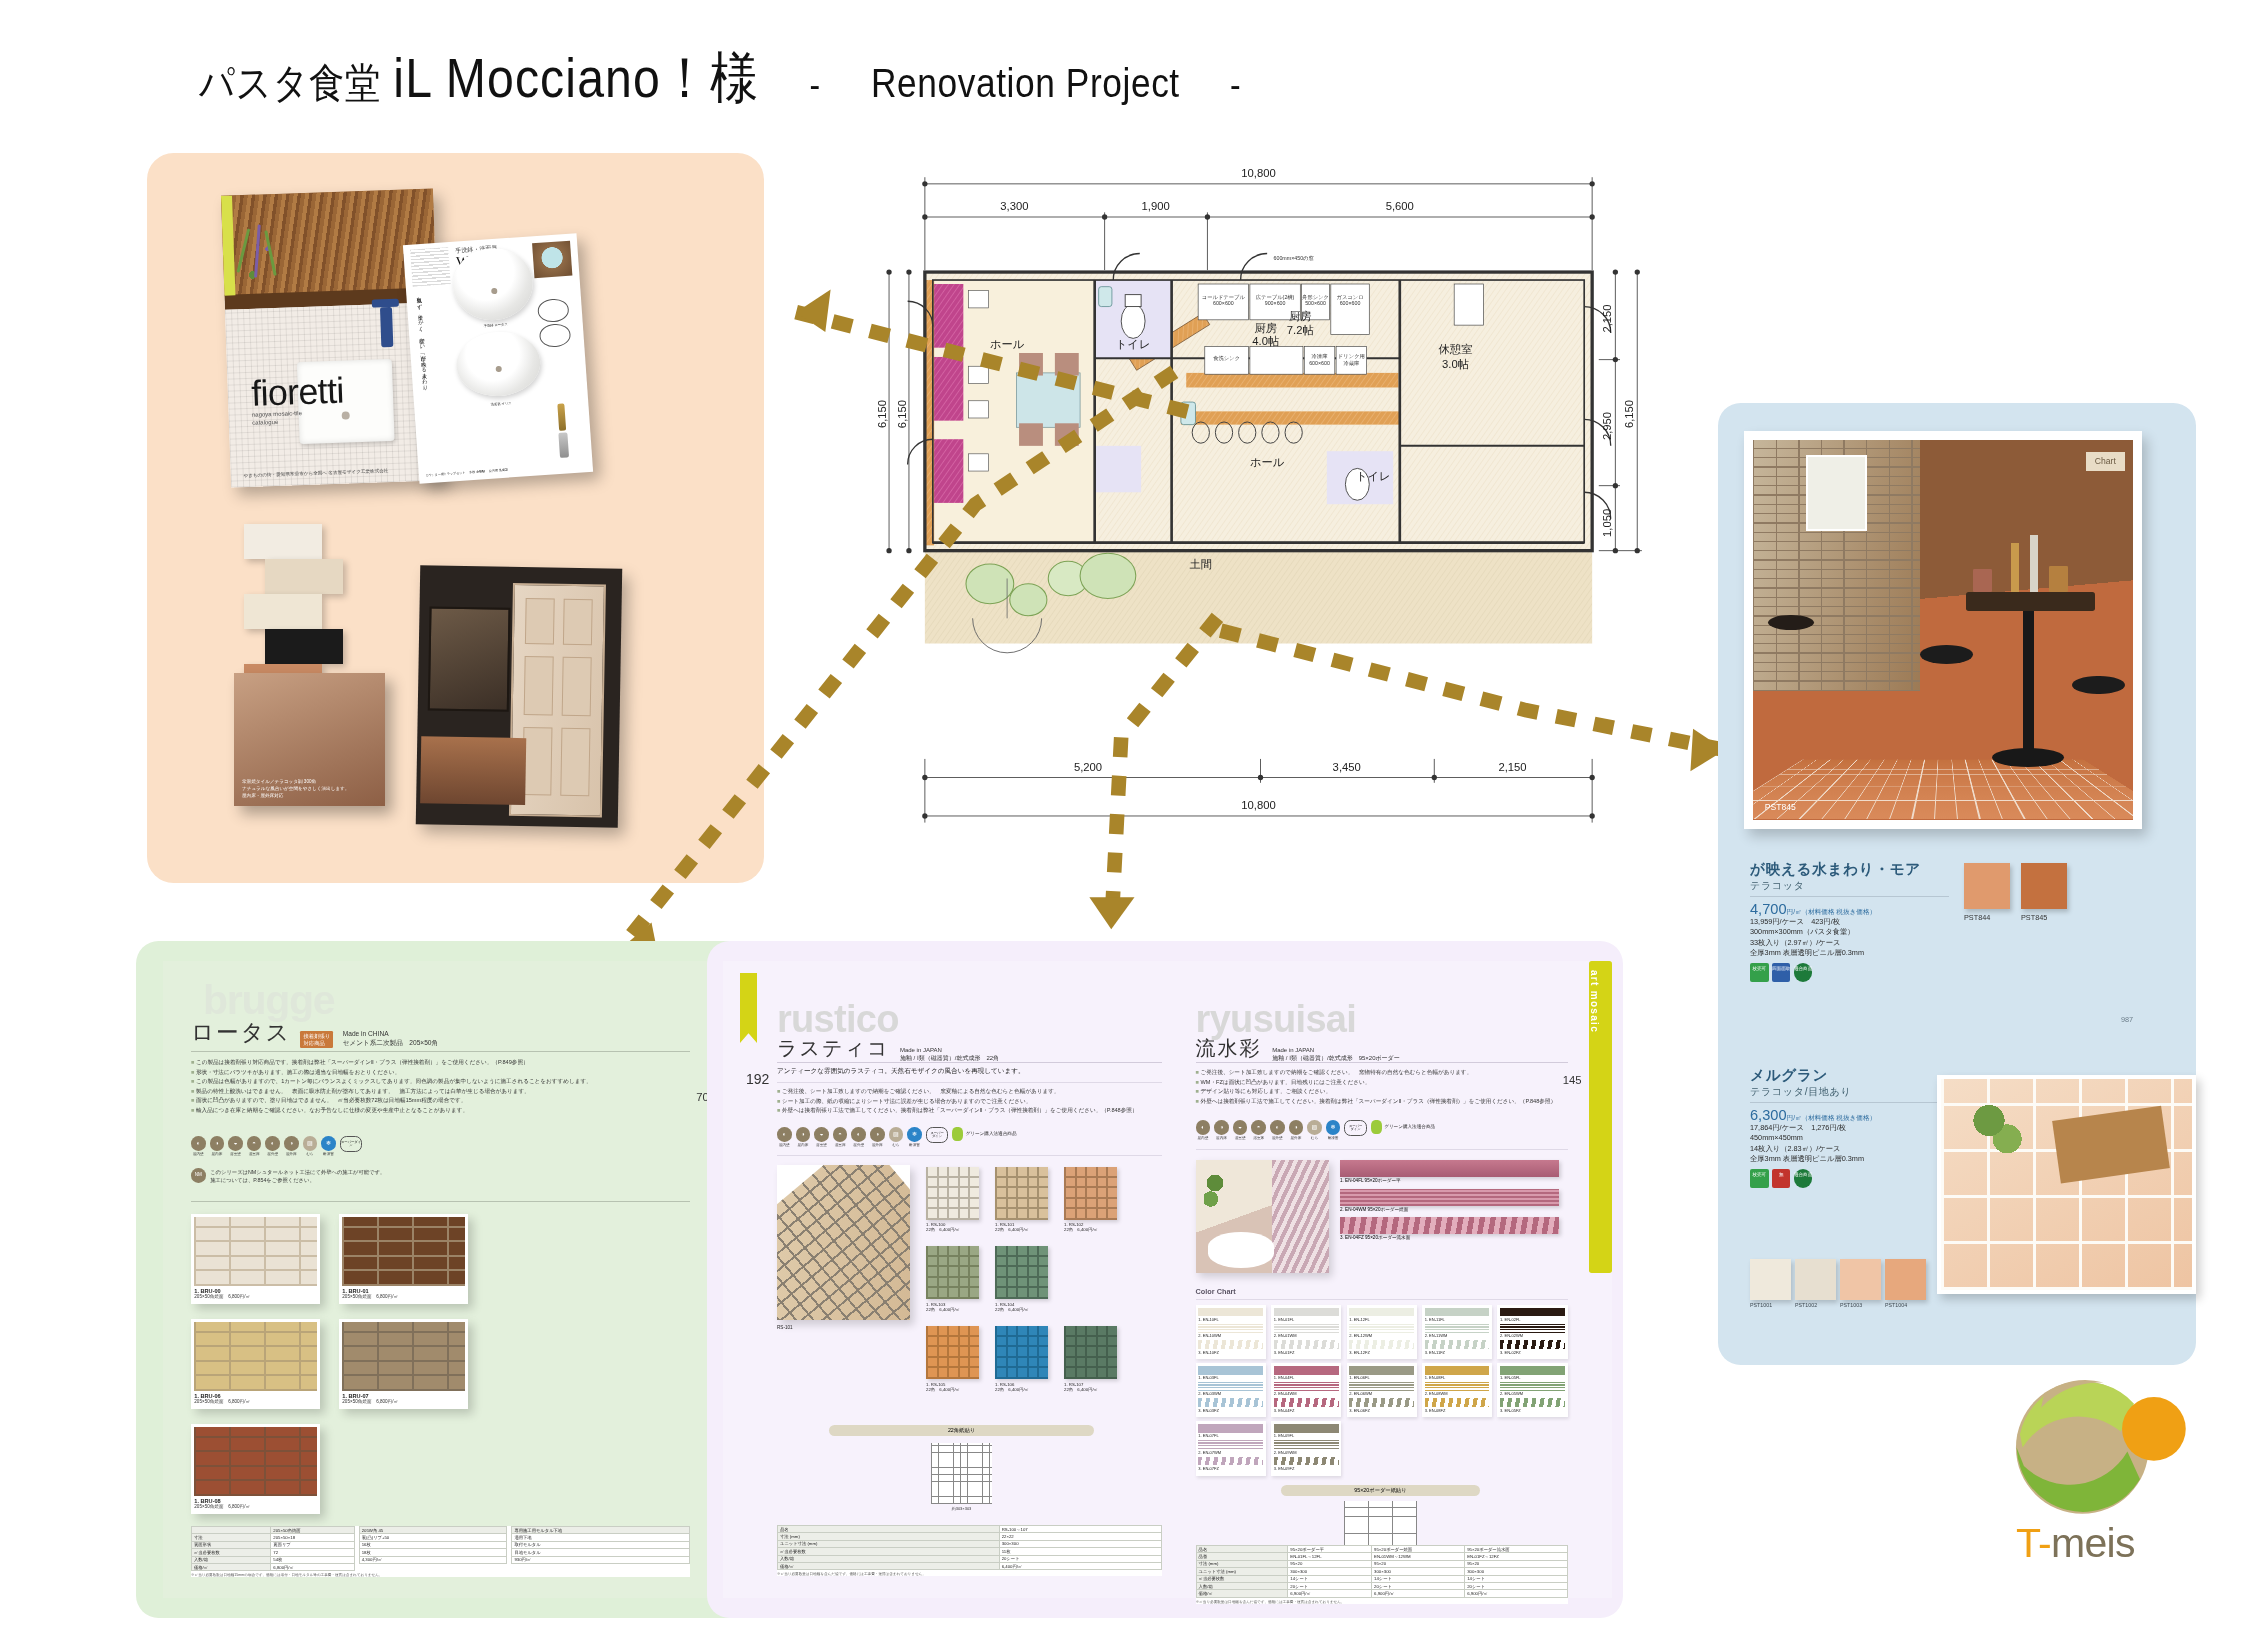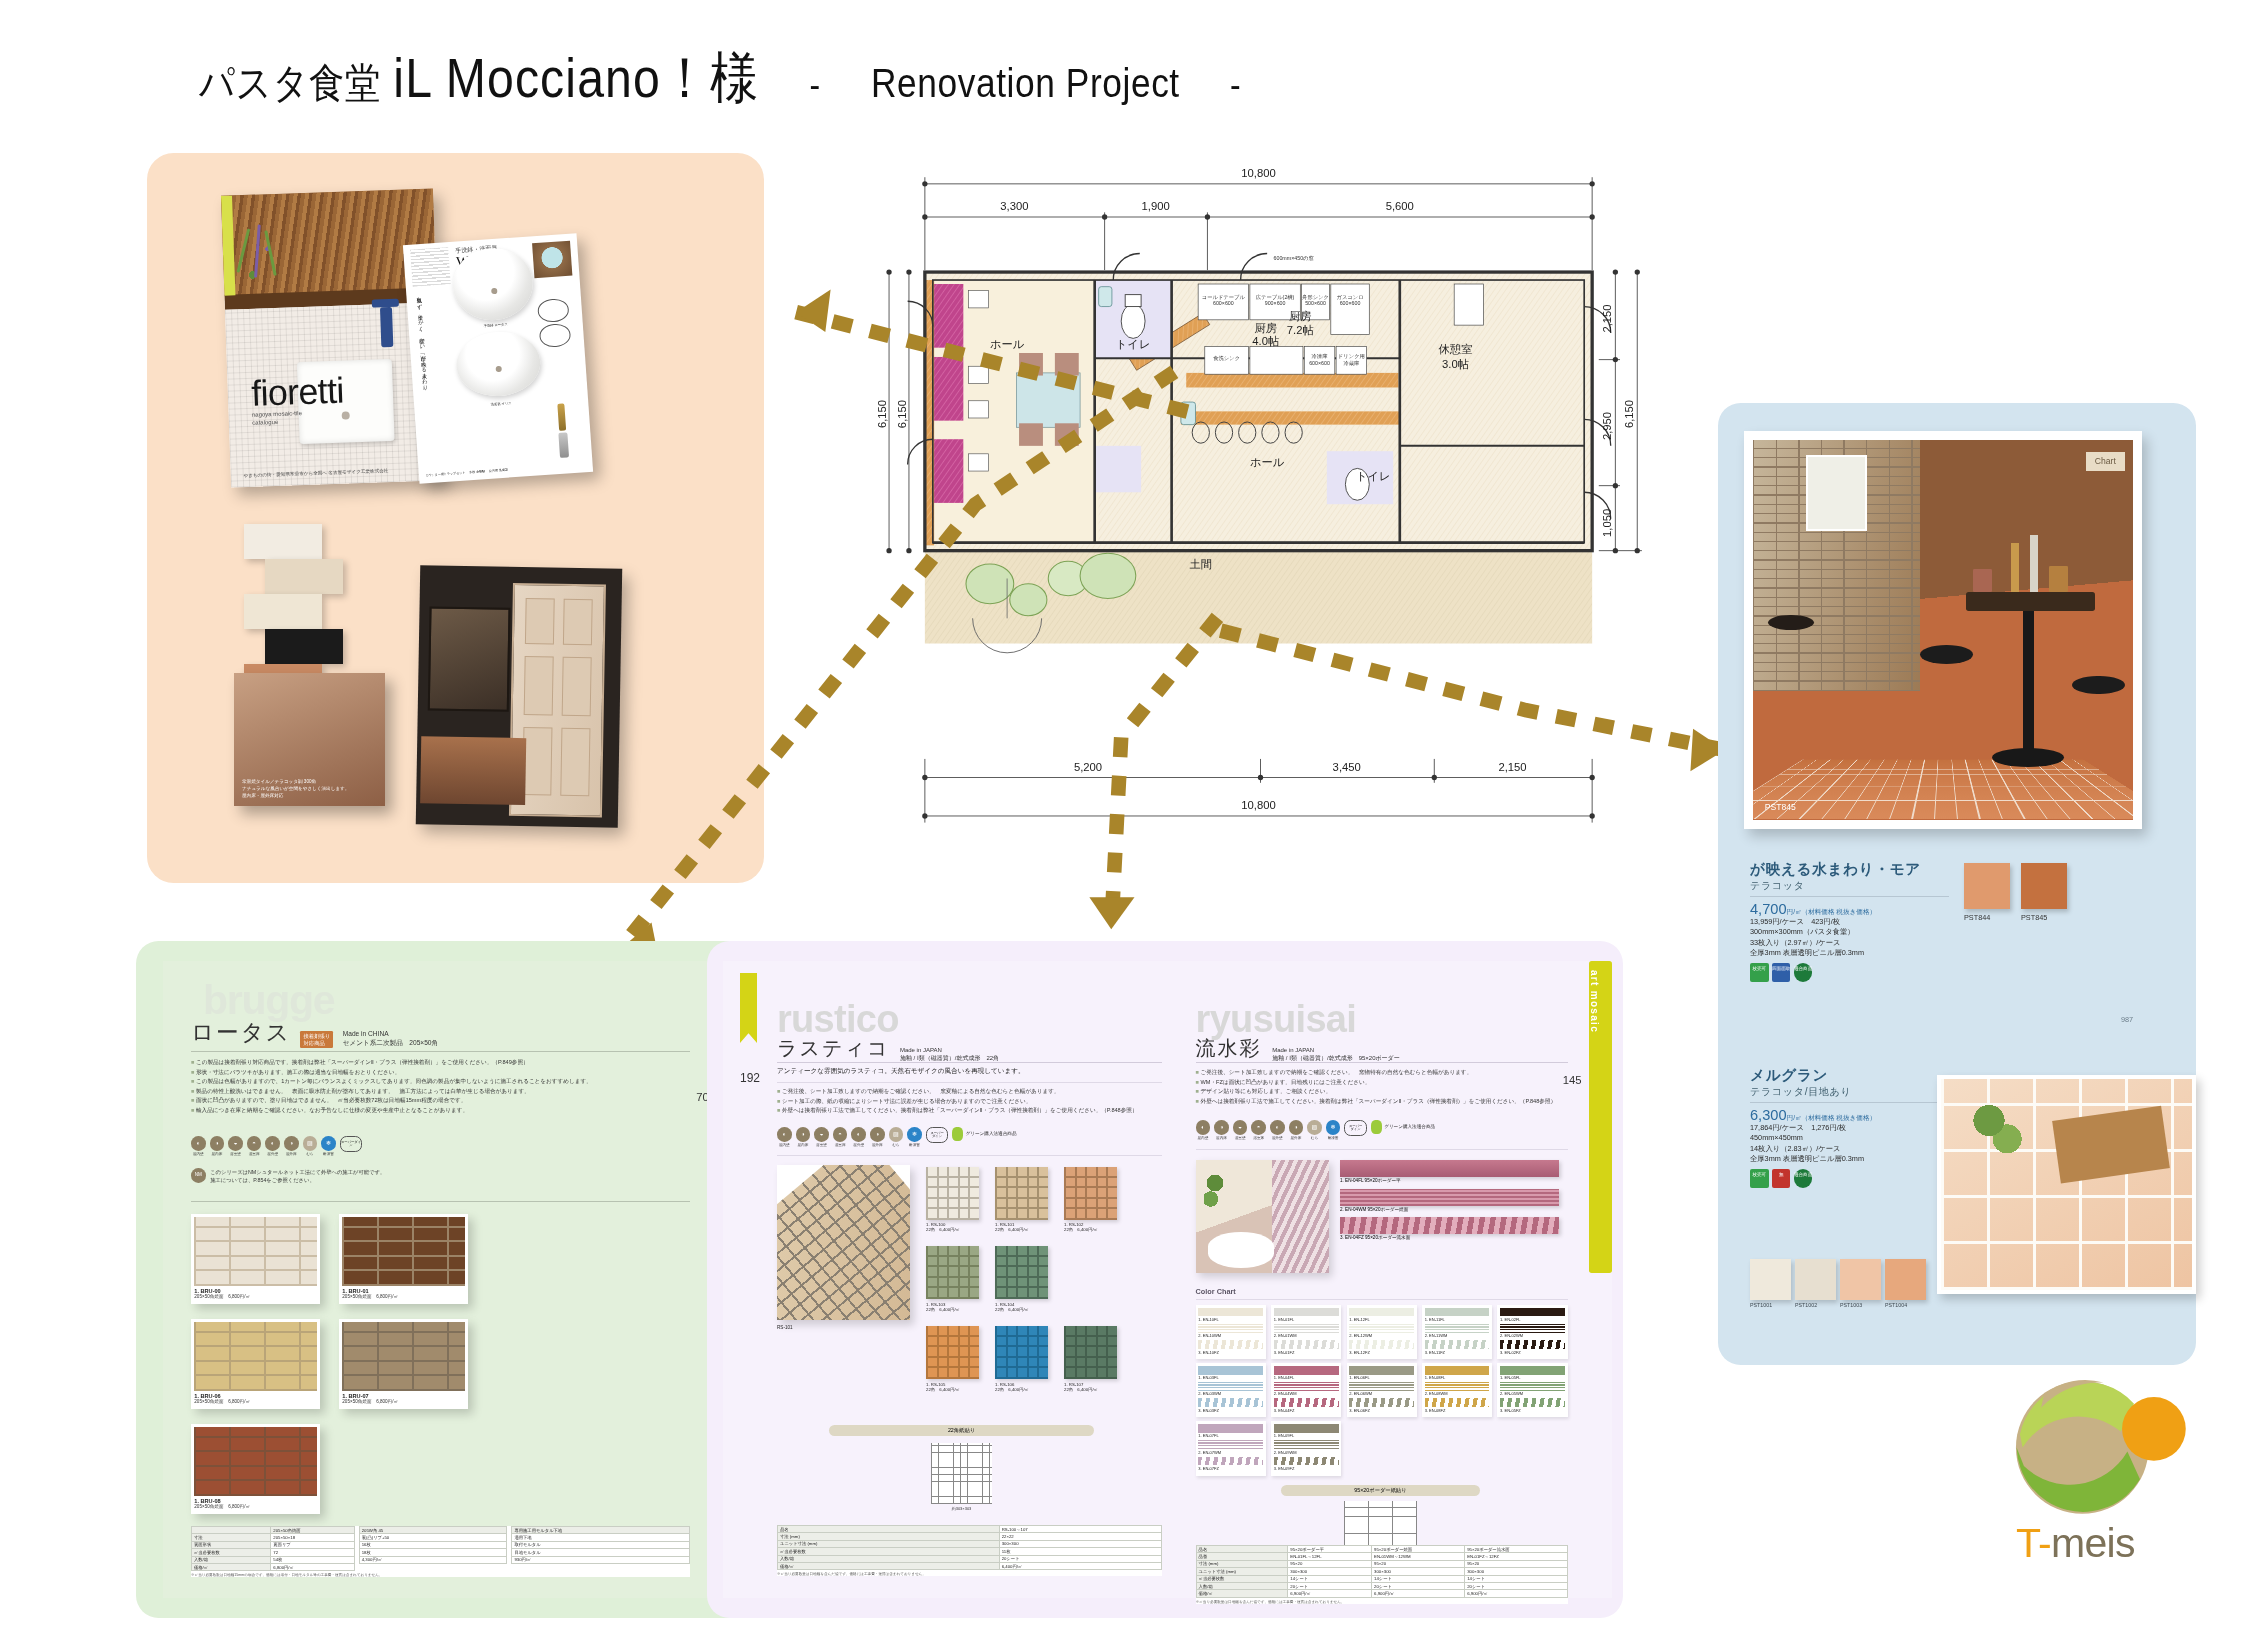--- a/index.html
+++ b/index.html
@@ -873,21 +873,21 @@
             <td>20シート</td>
           </tr>
       <tr>
             <td class="h">価格/㎡</td>
             <td>6,400円/㎡</td>
           </tr>
     </tbody>
       </table>
     <div style="font-size:3.6px;color:#555;margin-top:2px;">※㎡当り必要数量は目地幅を含んだ値です。価格には工事費・運賃は含まれておりません。</div>
   </div>
-  <div class="pagenum" style="left:17px;top:110px;font-size:12px;">192</div>
+  <div class="pagenum" style="left:23px;top:110px;font-size:14px;">192</div>
 </div>
 
 <div class="catalog-page" id="ryusuisai-page">
   <div style="position:absolute;left:14.6px;top:37px;">
     <div class="ghost-r">ryusuisai</div>
   </div>
   <div style="position:absolute;left:14.6px;top:74px;display:flex;align-items:flex-end;gap:10.6px;">
     <span class="cat-jp" style="font-size:20px;">流水彩</span>
     <span class="cat-meta" style="font-size:6px;">
       <span>Made in JAPAN</span><br>

